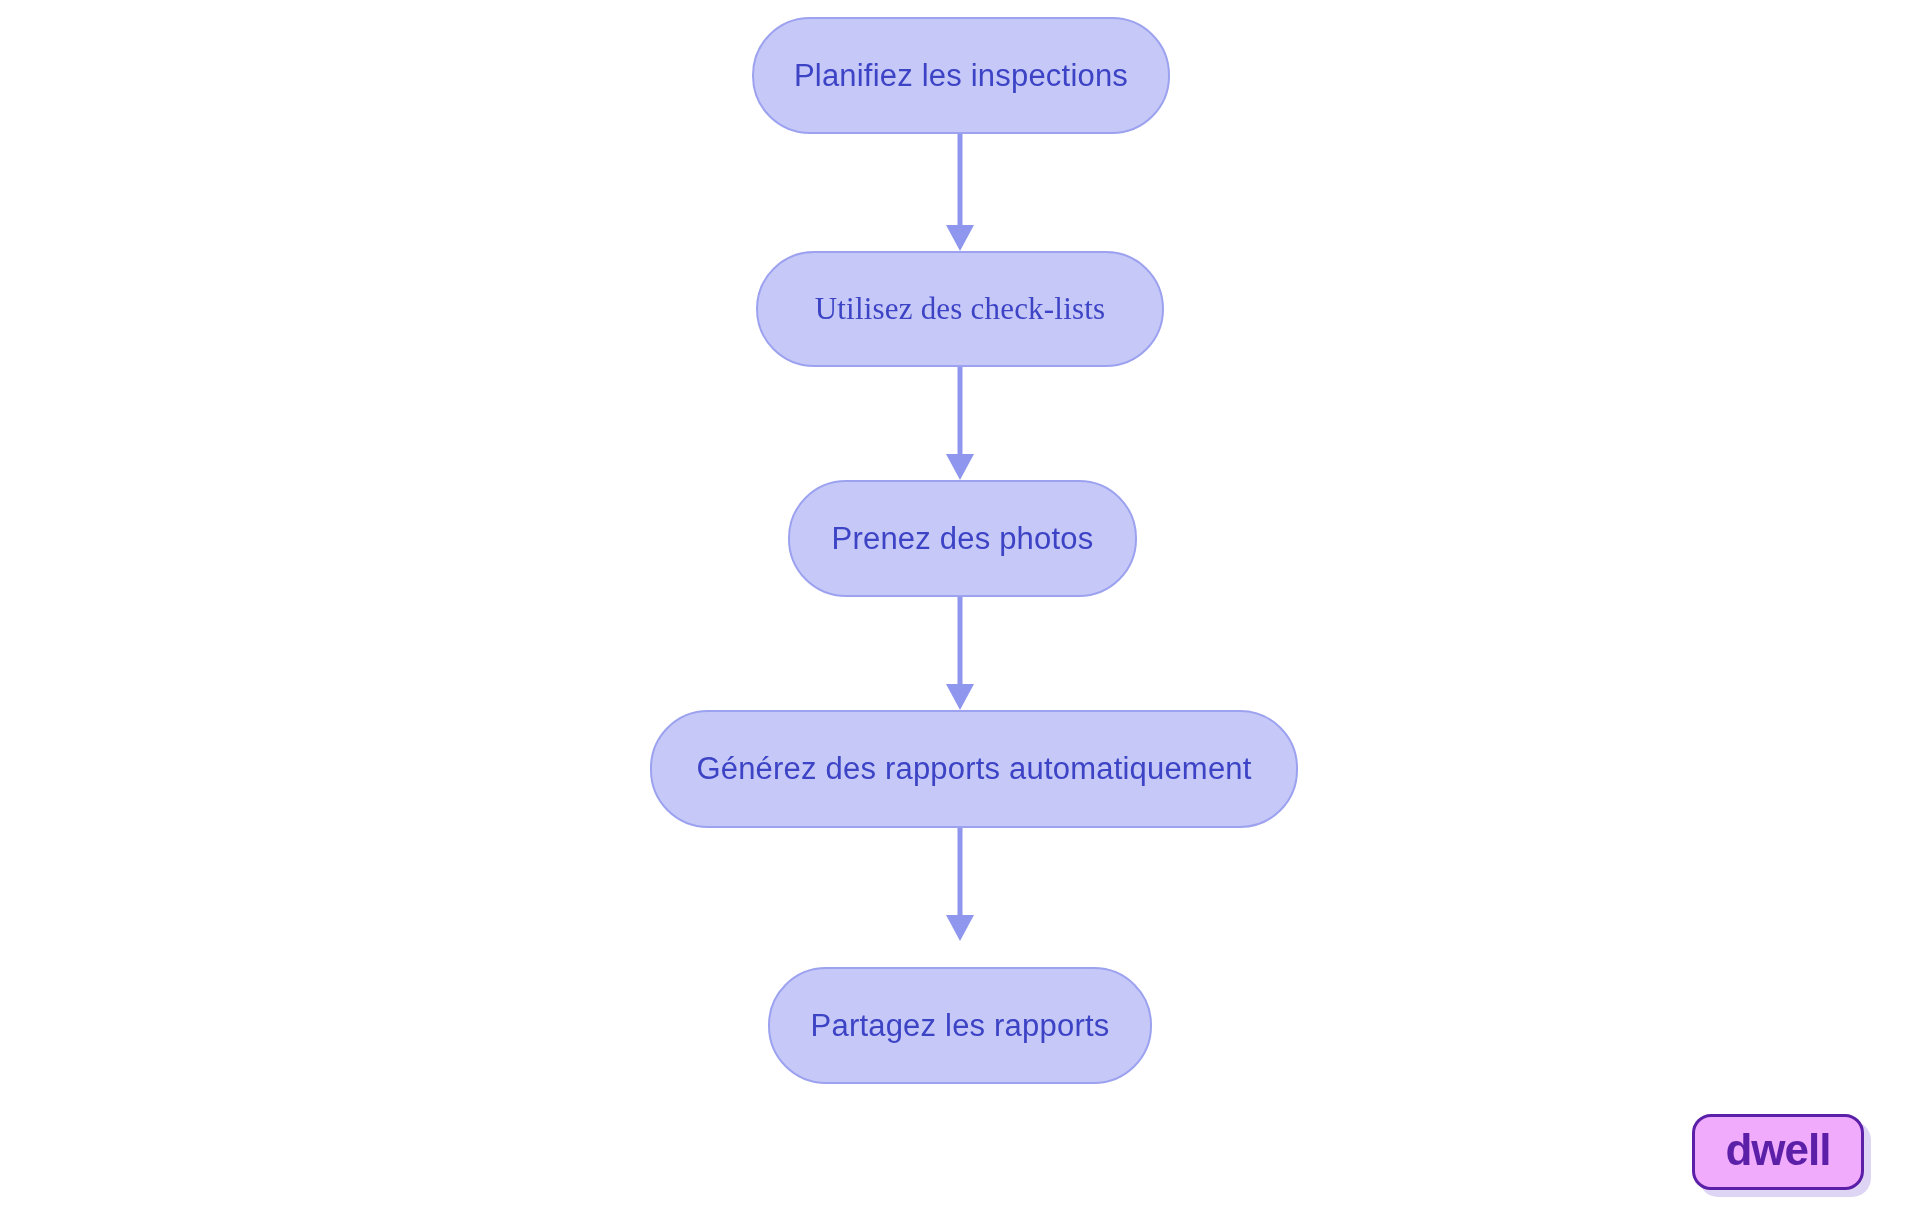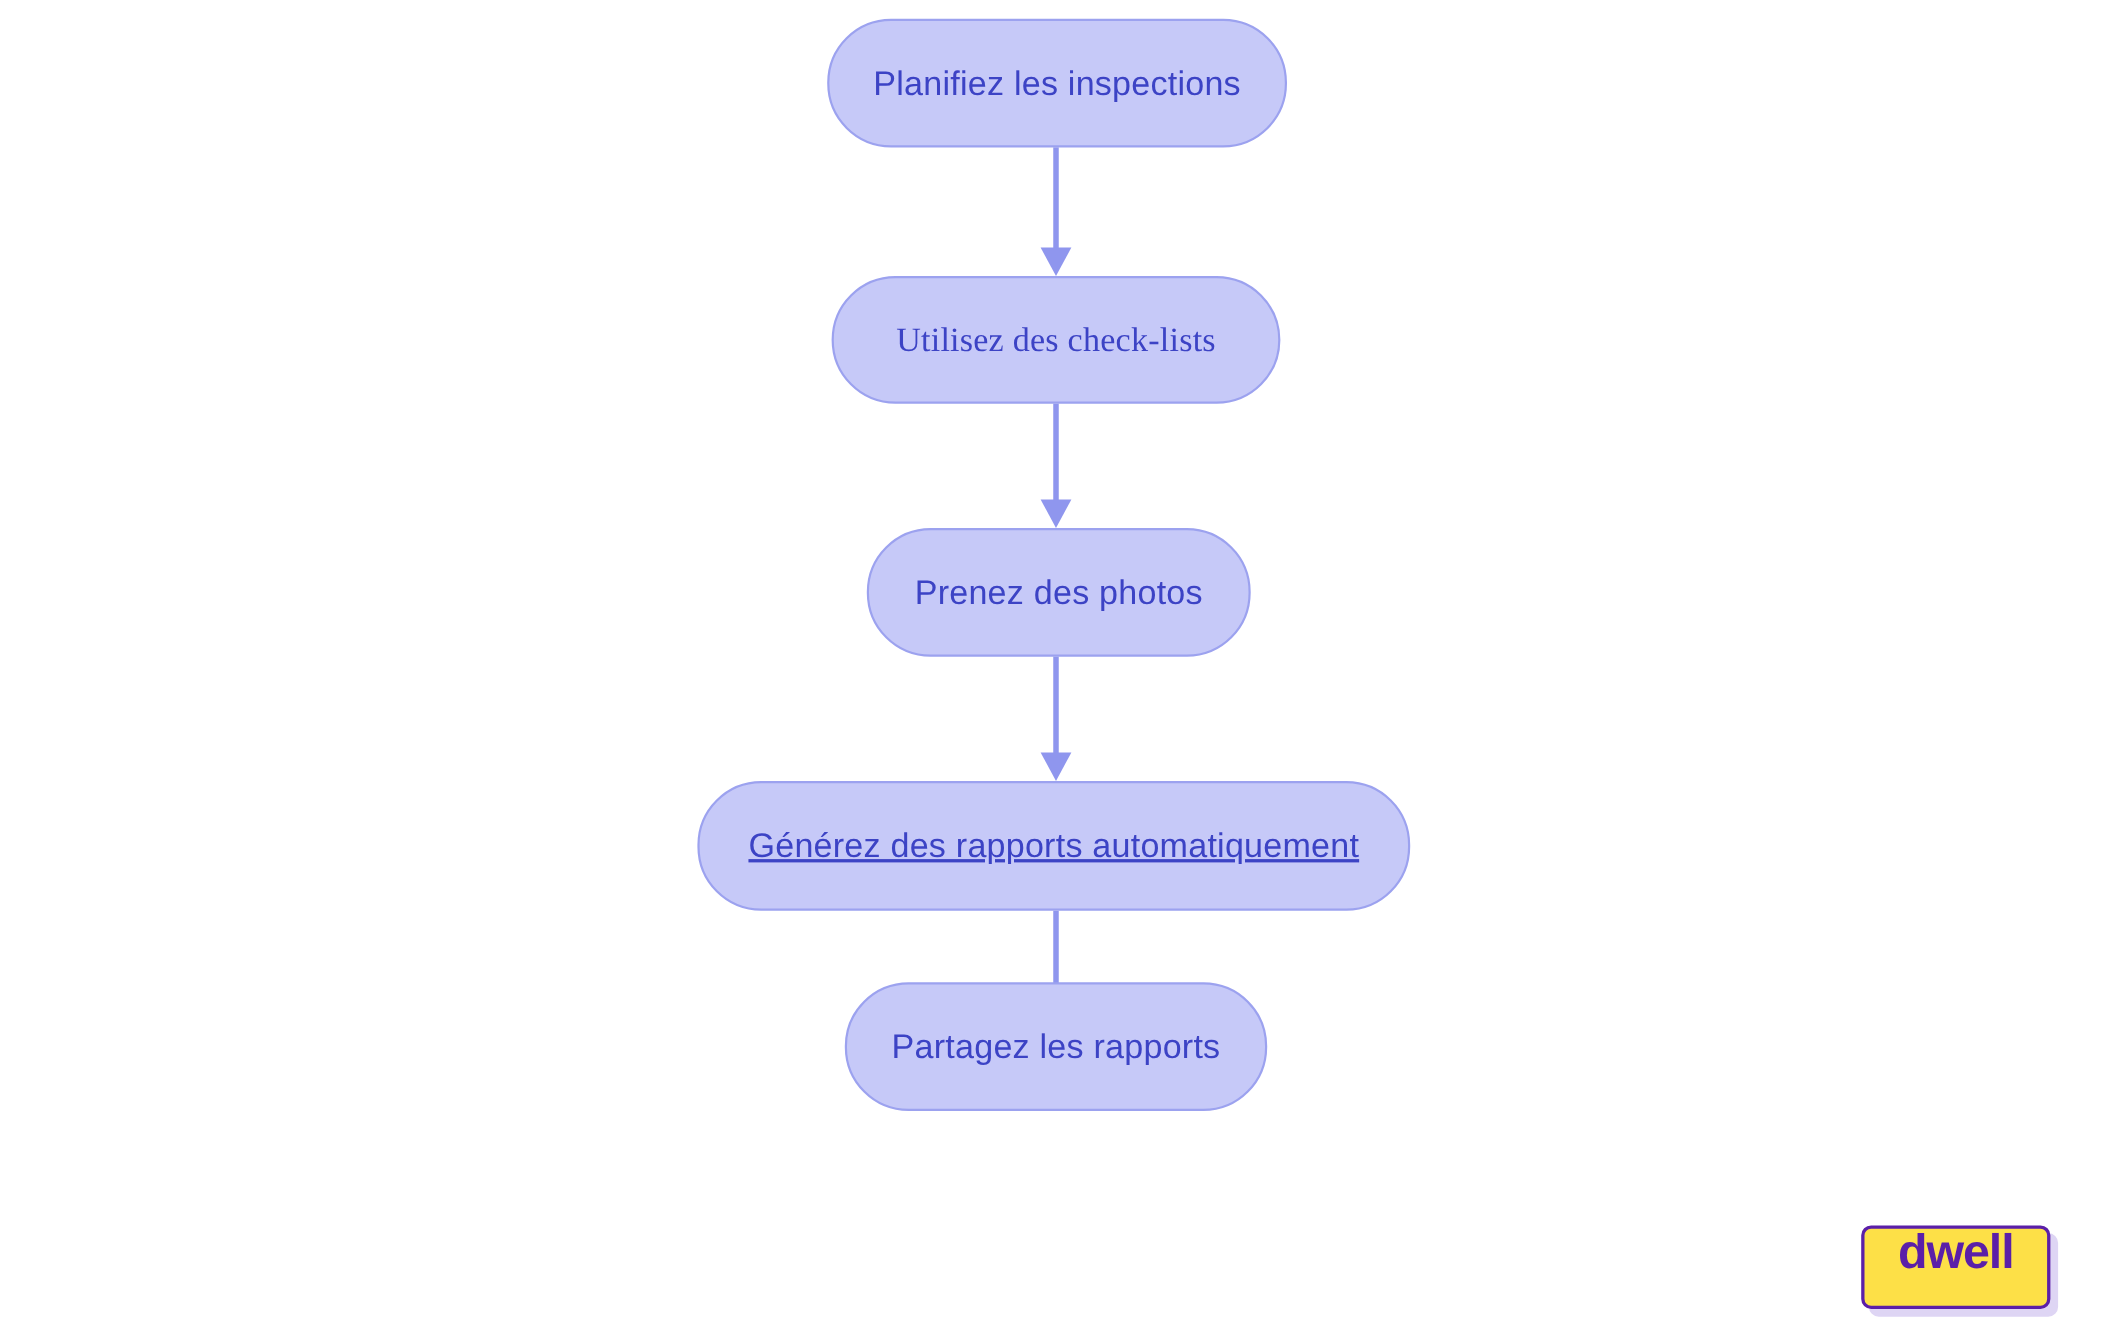--- a/index.html
+++ b/index.html
@@ -26,22 +26,22 @@
     border-radius: 58px;
     color: var(--node-text, #3c43c5);
     font-size: 31px;
     letter-spacing: 0.2px;
     white-space: nowrap;
     text-align: center;
   }
   .n1 { left: 752px; top: 17px;  width: 418px; height: 117px; }
   .n2 { left: 756px; top: 251px; width: 408px; height: 116px; font-family: Liberation Serif, serif; }
   .n3 { left: 788px; top: 480px; width: 349px; height: 117px; justify-content: center; }
-  .n4 { left: 634px; top: 710px; width: 648px; height: 118px; text-decoration: underline; }
-  .n5 { left: 768px; top: 893px; width: 384px; height: 117px; align-items: center; }
+  .n4 { left: 650px; top: 710px; width: 648px; height: 118px; }
+  .n5 { left: 768px; top: 967px; width: 384px; height: 117px; align-items: center; }
 
   .arrow {
     position: absolute;
     width: 30px;
     left: 945px;
   }
   .a1 { top: 134px; height: 117px; }
   .a2 { top: 367px; height: 113px; }
   .a3 { top: 597px; height: 113px; }
   .a4 { top: 828px; height: 113px; }
@@ -66,26 +66,26 @@
     border-top: 26px solid var(--arrow, #8f96ee);
   }
 
   .logo {
     position: absolute;
     left: 1692px;
     top: 1114px;
     width: 172px;
     height: 76px;
     box-sizing: border-box;
-    background: #fde047;
+    background: #f0abfc;
     border: 3px solid var(--logo-purple, #5b1fa8);
-    border-radius: 9px;
+    border-radius: 19px;
     box-shadow: 7px 7px 0 0 var(--logo-shadow, #ded5f4);
     display: flex;
-    align-items: flex-start;
+    align-items: center;
     justify-content: center;
   }
   .logo span {
     color: var(--logo-purple, #5b1fa8);
     font-size: 44px;
     font-weight: bold;
     letter-spacing: -1px;
     line-height: 1;
     padding-bottom: 4px;
   }

